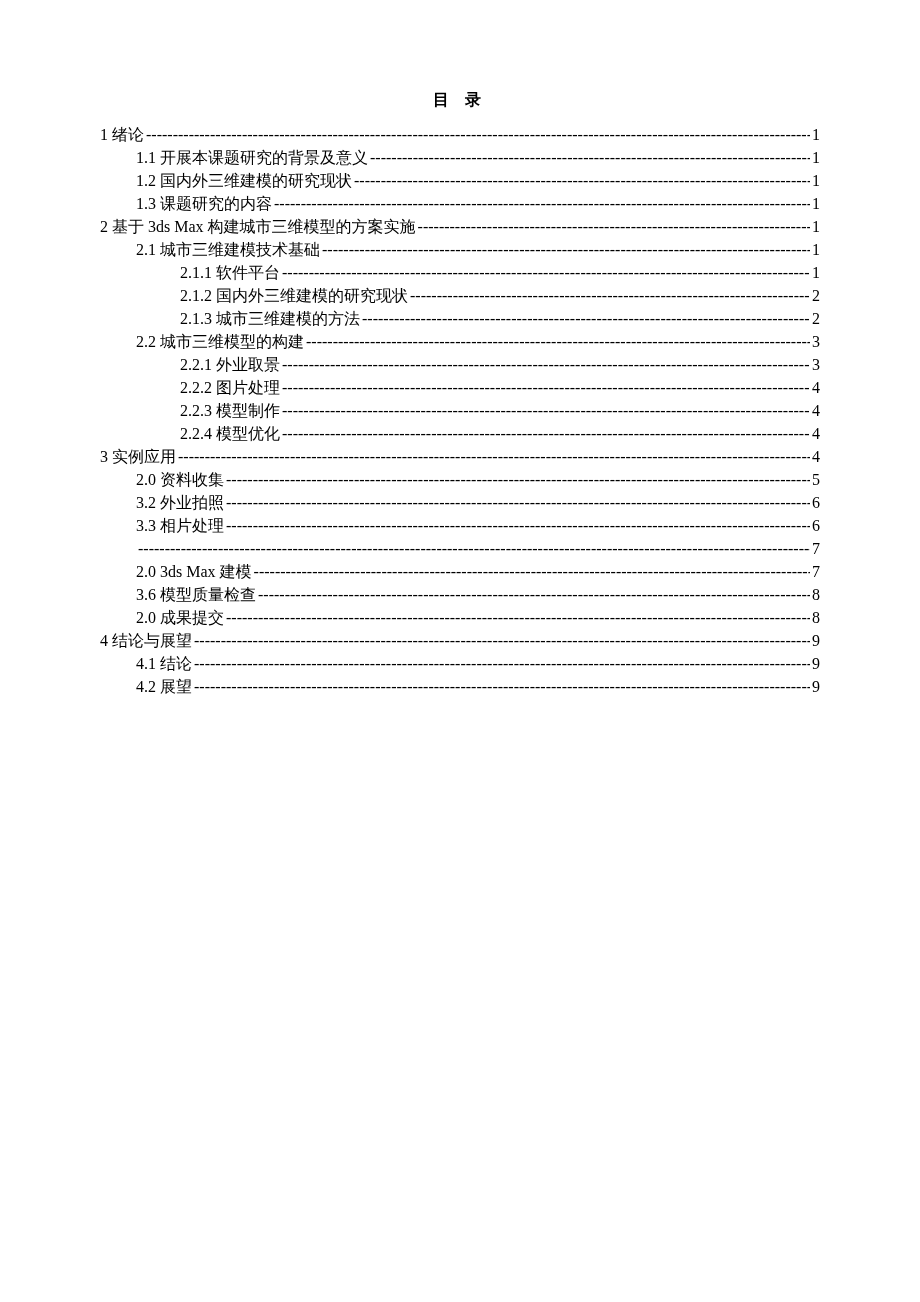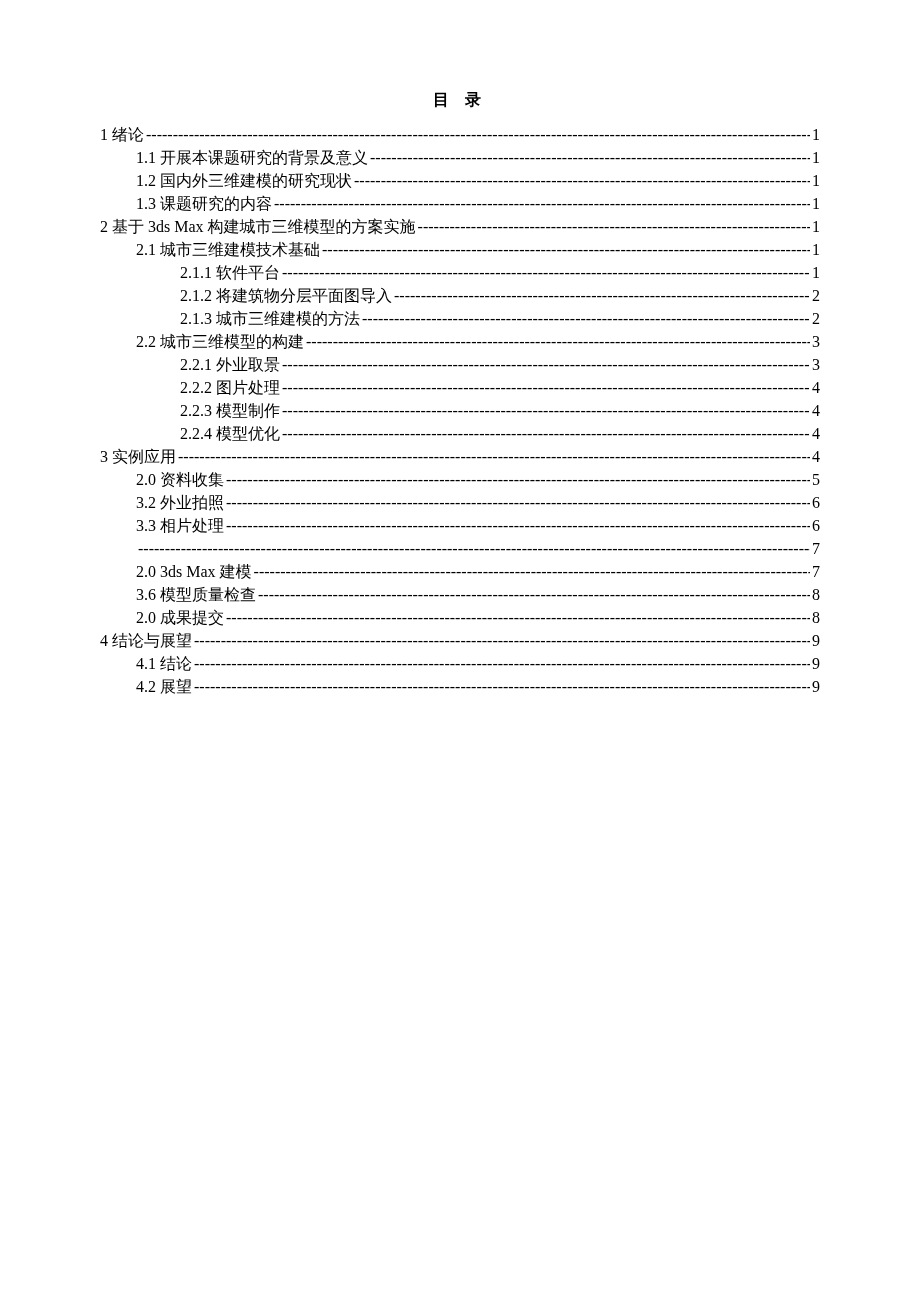--- a/index.html
+++ b/index.html
@@ -83,21 +83,21 @@
         <span class="toc-label">2.1 城市三维建模技术基础</span>
         <span class="toc-leader"></span>
         <span class="toc-page">1</span>
       </div>
       <div class="toc-line lvl-2">
         <span class="toc-label">2.1.1 软件平台</span>
         <span class="toc-leader"></span>
         <span class="toc-page">1</span>
       </div>
       <div class="toc-line lvl-2">
-        <span class="toc-label">2.1.2 将建筑物分层平面图导入</span>
+        <span class="toc-label">2.1.2 国内外三维建模的研究现状</span>
         <span class="toc-leader"></span>
         <span class="toc-page">2</span>
       </div>
       <div class="toc-line lvl-2">
         <span class="toc-label">2.1.3 城市三维建模的方法</span>
         <span class="toc-leader"></span>
         <span class="toc-page">2</span>
       </div>
       <div class="toc-line lvl-1">
         <span class="toc-label">2.2 城市三维模型的构建</span>

